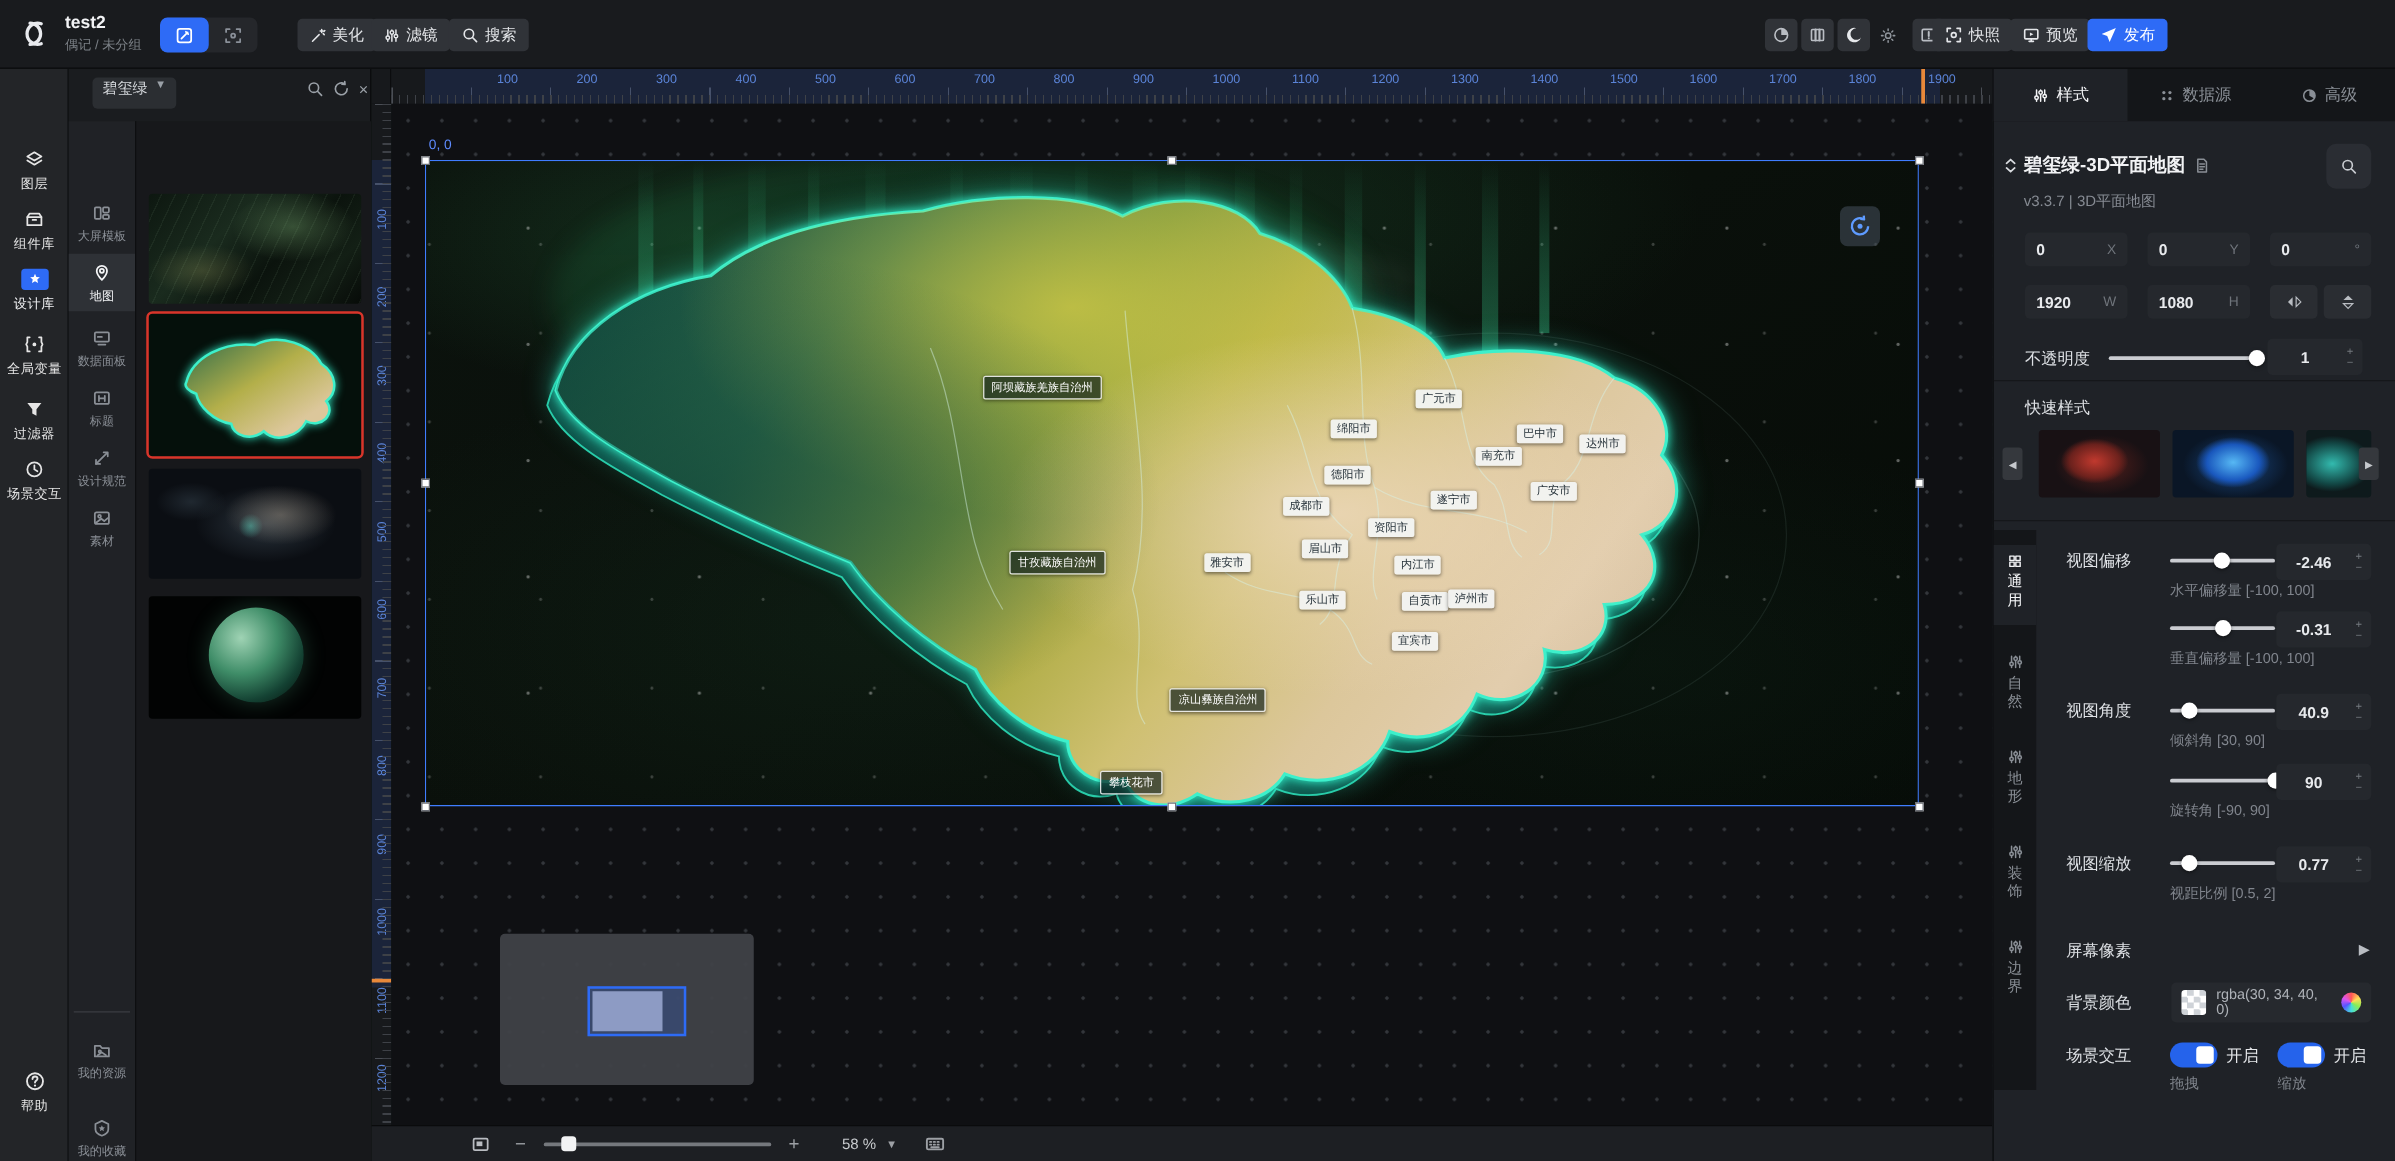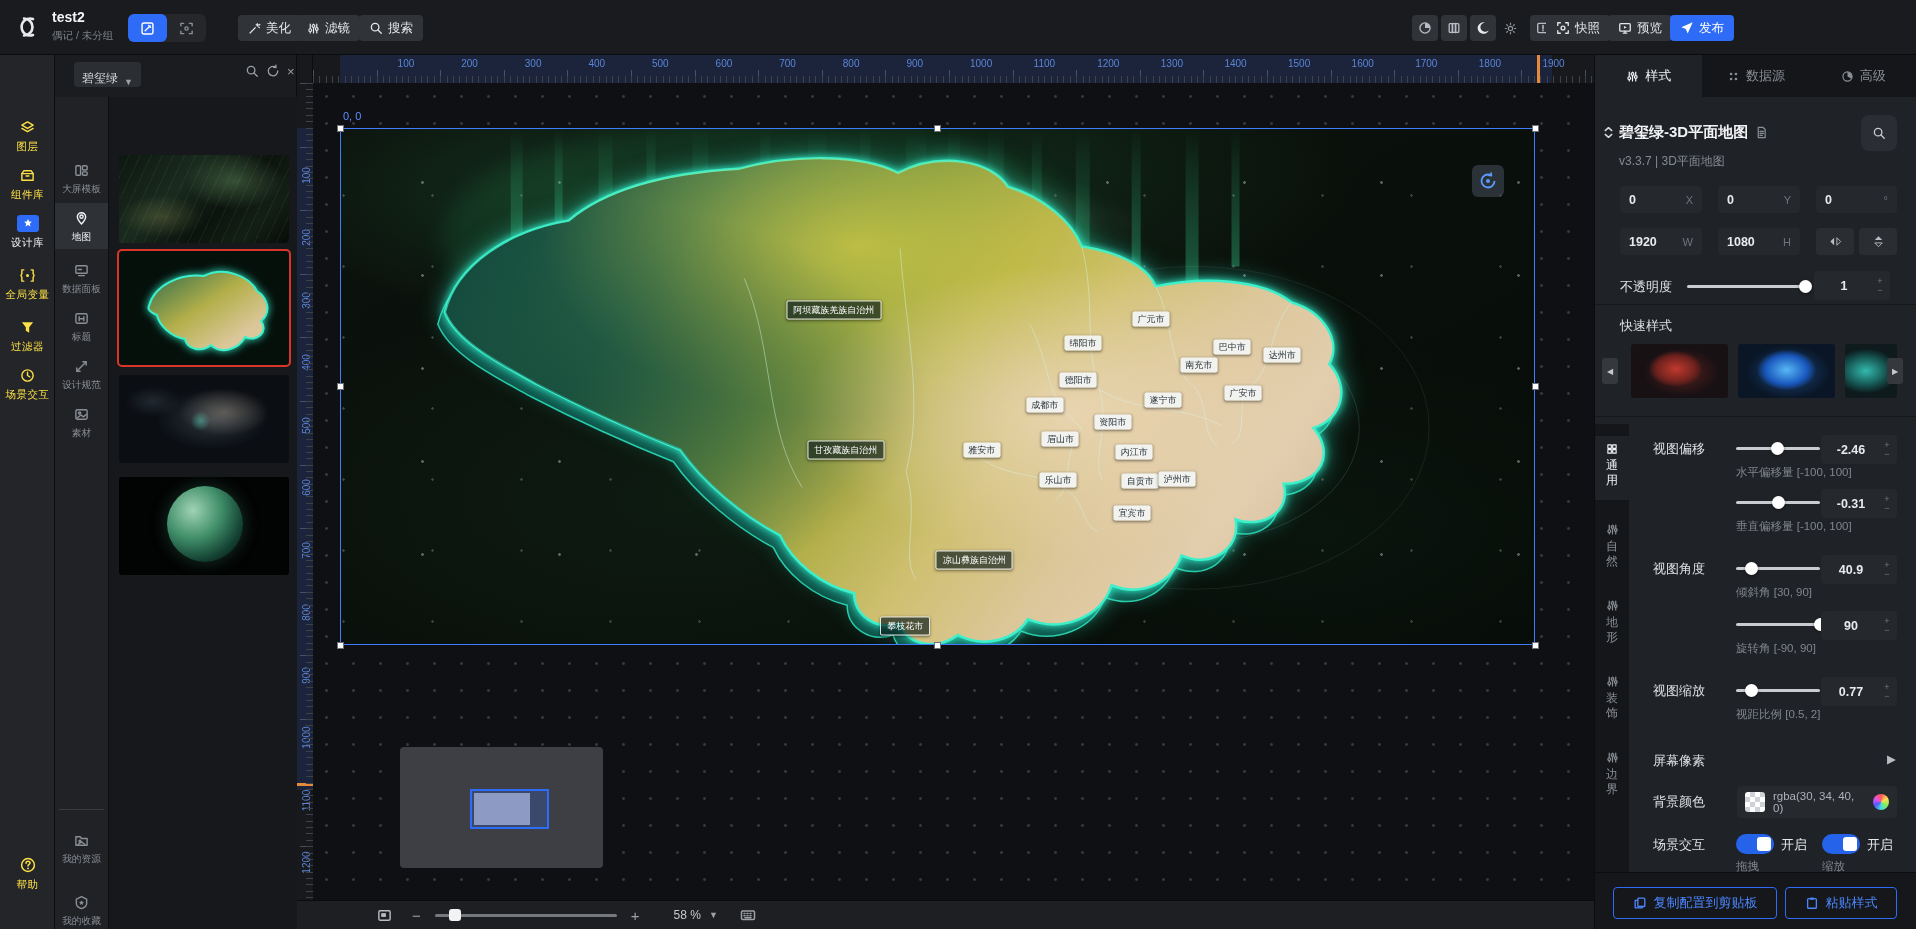--- a/index.html
+++ b/index.html
@@ -17,32 +17,32 @@
   .seg .sbtn.on { background:#2e6bf6; color:#fff; }
   .tbtn { position:absolute; top:15px; height:26px; background:#303338; border-radius:4px; color:#e4e6e9;
     font-size:12.5px; display:flex; align-items:center; gap:5px; padding:0 10px; }
   .ibtn { position:absolute; top:15px; width:26px; height:26px; background:#303338; border-radius:4px; color:#b9bdc3;
     display:flex; align-items:center; justify-content:center; }
   .ghost { background:transparent; color:#8f959c; }
   .publish { background:#2e6bf6 !important; color:#fff !important; }
 
   
   #sidebar { position:absolute; left:0; top:55px; width:55px; height:874px; background:#232528; border-right:1px solid #0b0c0e; z-index:30; }
-  .side-item { position:absolute; left:0; width:55px; text-align:center; color:#fde047; cursor:pointer; }
+  .side-item { position:absolute; left:0; width:55px; text-align:center; color:#e5e5e5; cursor:pointer; }
   .side-item .ic { height:20px; display:flex; align-items:center; justify-content:center; margin-bottom:3px; }
   .side-item .lb { font-size:10.5px; letter-spacing:.5px; }
   .side-item.active { color:#f2f3f5; }
   .side-item.active .ic { color:#fff; }
   .bluechip { width:22px; height:17px; background:#2e6bf6; border-radius:3px; display:flex; align-items:center; justify-content:center; color:#fff; }
 
   
   #leftpanel { position:absolute; left:55px; top:55px; width:242px; height:874px; background:#1a1c1f; border-right:1px solid #0b0c0e; z-index:30; }
   #lp-header { position:absolute; left:0; top:0; width:242px; height:42px; }
   #tpl-dropdown { position:absolute; left:19px; top:7px; height:25px; padding:0 8px; background:#2b2e32; border-radius:4px;
-    font-size:12px; color:#d7dade; display:flex; align-items:flex-end; gap:6px; }
+    font-size:12px; color:#d7dade; display:flex; align-items:flex-start; gap:6px; }
   #tpl-dropdown .car { font-size:9px; color:#9aa0a7; }
   .hicon { position:absolute; top:9px; color:#9aa0a7; }
   #catcol { position:absolute; left:0; top:42px; width:53px; height:832px; background:#202226; }
   .cat-item { position:absolute; left:0; width:53px; text-align:center; color:#8a8f96; cursor:pointer; padding-top:6px; }
   .cat-item .ic { height:18px; display:flex; align-items:center; justify-content:center; margin-bottom:3px; }
   .cat-item .lb { font-size:10.5px; transform:scale(.92); }
   .cat-item.active { background:#2e3136; color:#f4f5f7; }
   #cat-divider { position:absolute; left:4px; top:712px; width:45px; height:1px; background:#3a3d42; }
   #thumbs { position:absolute; left:53px; top:42px; width:189px; height:832px; background:#17181b; border-left:1px solid #0d0e10; }
   .thumb { position:absolute; left:10px; width:170px; border-radius:3px; overflow:hidden; background:#000; }
@@ -965,33 +965,13 @@
       <div class="knob"></div>
     </div>
   <div class="tgl-label" style="left:186px; top:781px">开启</div>
   <div class="toggle" style="left:227px; top:779px">
       <div class="knob"></div>
     </div>
   <div class="tgl-label" style="left:272px; top:781px">开启</div>
   <div class="cap" style="left:141px; top:804px">拖拽</div>
   <div class="cap" style="left:227px; top:804px">缩放</div>
 
-  <div id="ins-footer">
-    <div class="obtn" style="left:18px; width:164px">
-      <span>
-          <svg width="14" height="14" viewBox="0 0 16 16" fill="none" stroke="currentColor" stroke-width="1.5" stroke-linecap="round" stroke-linejoin="round">
-            <rect x="5.5" y="2.5" width="8" height="9.5" rx="1"></rect>
-            <path d="M10.5 12 V13.5 H2.5 V5 H5.5" fill="none"></path>
-          </svg>
-        </span>
-        <span>复制配置到剪贴板</span>
-      </div>
-    <div class="obtn" style="left:190px; width:112px">
-      <span>
-          <svg width="14" height="14" viewBox="0 0 16 16" fill="none" stroke="currentColor" stroke-width="1.5" stroke-linecap="round" stroke-linejoin="round">
-            <rect x="3" y="3" width="10" height="11" rx="1"></rect>
-            <rect x="5.8" y="1.6" width="4.4" height="2.8" rx="0.8" fill="currentColor" stroke="none"></rect>
-          </svg>
-        </span>
-        <span>粘贴样式</span>
-      </div>
-  </div>
 </div>
 
 </body></html>

